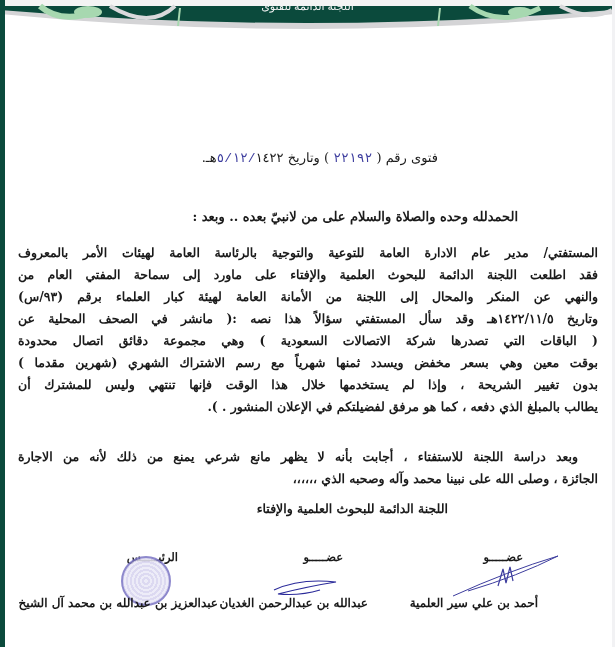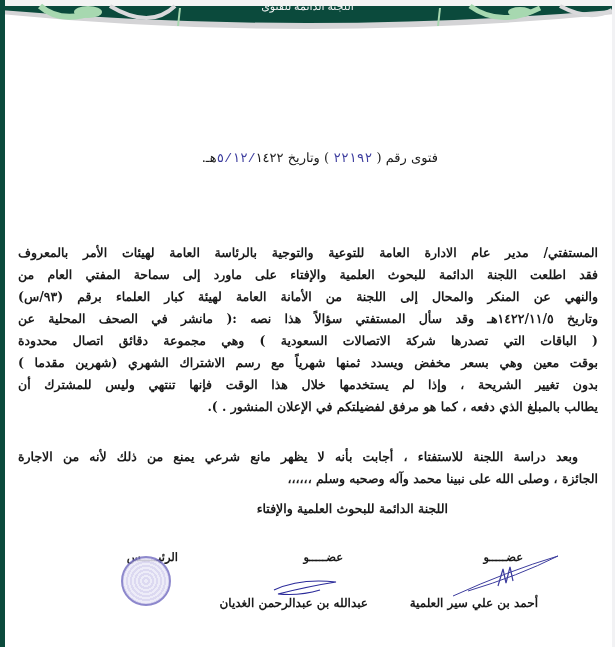--- a/index.html
+++ b/index.html
@@ -87,47 +87,49 @@
 
 <div class="doc">
 
   <div class="fatwa-line">
     <span>فتوى رقم (</span>
     <span class="hw">٢٢١٩٢</span>
     <span>) وتاريخ</span>
     <span class="hw">٥/١٢/</span><span>١٤٢٢هـ.</span>
   </div>
 
+  <div class="greeting">الحمدلله وحده والصلاة والسلام على من لانبيّ بعده .. وبعد :</div>
 
   <div class="para p1">
     <span class="ln">المستفتي/ مدير عام الادارة العامة للتوعية والتوجية بالرئاسة العامة لهيئات الأمر بالمعروف</span>
     <span class="ln">فقد اطلعت اللجنة الدائمة للبحوث العلمية والإفتاء على ماورد إلى سماحة المفتي العام من</span>
     <span class="ln">والنهي عن المنكر والمحال إلى اللجنة من الأمانة العامة لهيئة كبار العلماء برقم (٩٣/س)</span>
     <span class="ln">وتاريخ ١٤٢٢/١١/٥هـ وقد سأل المستفتي سؤالاً هذا نصه :( مانشر في الصحف المحلية عن</span>
     <span class="ln">( الباقات التي تصدرها شركة الاتصالات السعودية ) وهي مجموعة دقائق اتصال محدودة</span>
     <span class="ln">بوقت معين وهي بسعر مخفض ويسدد ثمنها شهرياً مع رسم الاشتراك الشهري (شهرين مقدما )</span>
     <span class="ln">بدون تغيير الشريحة ، وإذا لم يستخدمها خلال هذا الوقت فإنها تنتهي وليس للمشترك أن</span>
     <span class="ln" style="text-align-last:right;">يطالب بالمبلغ الذي دفعه ، كما هو مرفق لفضيلتكم في الإعلان المنشور . ).</span>
   </div>
 
   <div class="para p2">
     <span class="ln" style="padding-right:20px;">وبعد دراسة اللجنة للاستفتاء ، أجابت بأنه لا يظهر مانع شرعي يمنع من ذلك لأنه من الاجارة</span>
-    <span class="ln" style="text-align-last:right;">الجائزة ، وصلى الله على نبينا محمد وآله وصحبه وسلم ،،،،،،</span>
+    <span class="ln" style="text-align-last:right;">الجائزة ، وصلى الله على نبينا محمد وآله وصحبه الذي ،،،،،،</span>
   </div>
 
   <div class="committee-line">اللجنة الدائمة للبحوث العلمية والإفتاء</div>
 
   <div class="role" style="right:85px; top:502px;">عضـــــو</div>
   <div class="role" style="right:265px; top:502px;">عضـــــو</div>
   <div class="role" style="right:430px; top:502px;">الرئيـــــس</div>
 
   <svg style="position:absolute; left:440px; top:515px;" width="120" height="50">
     <path d="M5 45 Q60 20 110 5 Q70 25 20 40" stroke="#3d3d9e" stroke-width="1" fill="none"></path>
     <path d="M50 35 L55 18 L58 32 L62 16 L65 30" stroke="#3d3d9e" stroke-width="1.2" fill="none"></path>
   </svg>
   <svg style="position:absolute; left:262px; top:540px;" width="70" height="22">
     <path d="M4 14 Q30 2 66 6 Q40 10 8 18 Q30 20 50 14" stroke="#2b2b9a" stroke-width="1.2" fill="none"></path>
   </svg>
   <div class="stamp" style="left:113px; top:520px;"></div>
 
   <div class="sig" style="right:70px; top:560px;">أحمد بن علي سير العلمية</div>
   <div class="sig" style="right:240px; top:560px;">عبدالله بن عبدالرحمن الغديان</div>
+  <div class="sig" style="right:390px; top:560px;">عبدالعزيز بن عبدالله بن محمد آل الشيخ</div>
 </div>
 
 </body></html>

